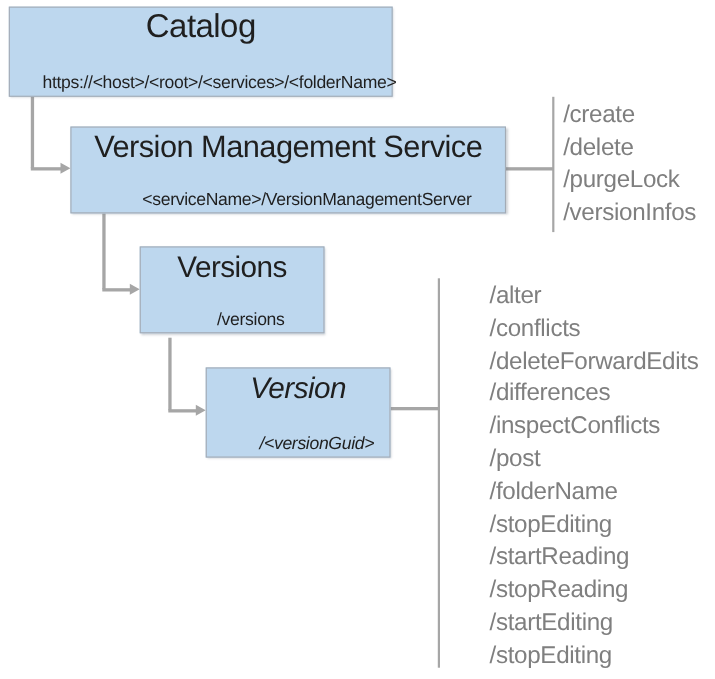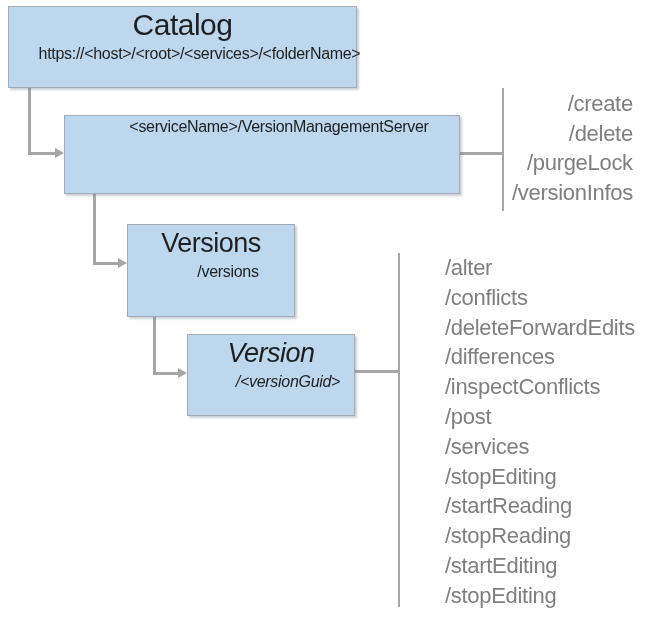--- a/index.html
+++ b/index.html
@@ -16,21 +16,21 @@
     background: var(--color-background, #ffffff);
   }
   .node {
     position: absolute;
     background: var(--color-node-fill, #bdd7ee);
     border: 1px solid var(--color-node-border, #a3abb5);
     box-shadow: 1.5px 1.5px 2px rgba(110, 120, 135, 0.35);
     display: flex;
     flex-direction: column;
     align-items: center;
-    justify-content: flex-start;
+    justify-content: space-between;
     text-align: center;
     box-sizing: border-box;
   }
   .node-title {
     font-size: 28px;
     line-height: 36px;
     letter-spacing: -0.5px;
     color: var(--color-title-text, #1f1f1f);
     white-space: nowrap;
   }
@@ -89,48 +89,49 @@
 
   <div class="conn" style="left:355px; top:370px; width:44px; height:3px;"></div>
   <div class="rule" style="left:398px; top:253px; height:354px;"></div>
 
   <div class="node" style="left:8px; top:6px; width:349px; height:82px;">
     <div class="node-title" style="font-size:30px;">Catalog</div>
     <div class="node-sub">https://&lt;host&gt;/&lt;root&gt;/&lt;services&gt;/&lt;folderName&gt;</div>
   </div>
 
   <div class="node" style="left:64px; top:115px; width:396px; height:79px;">
+    <div class="node-title">Version Management Service</div>
     <div class="node-sub">&lt;serviceName&gt;/VersionManagementServer</div>
   </div>
 
-  <div class="node" style="left:127px; top:224px; width:168px; height:93px;">
+  <div class="node" style="left:127px; top:224px; width:168px; height:79px;">
     <div class="node-title" style="font-size:27px;">Versions</div>
     <div class="node-sub">/versions</div>
   </div>
 
   <div class="node" style="left:187px; top:334px; width:168px; height:82px;font-style:italic;">
     <div class="node-title" style="font-size:27px;">Version</div>
     <div class="node-sub">/&lt;versionGuid&gt;</div>
   </div>
 
-  <div class="ops" style="left:512px; top:89px; line-height:29.6px;text-align:right;">
+  <div class="ops" style="left:512px; top:89px; line-height:29.6px;">
       <div>/create</div>
       <div>/delete</div>
       <div>/purgeLock</div>
       <div>/versionInfos</div>
     </div>
 
   <div class="ops" style="left:405px; top:253px; line-height:29.8px;margin-left:40px;">
       <div>/alter</div>
       <div>/conflicts</div>
       <div>/deleteForwardEdits</div>
       <div>/differences</div>
       <div>/inspectConflicts</div>
       <div>/post</div>
-      <div>/services</div>
+      <div>/folderName</div>
       <div>/stopEditing</div>
       <div>/startReading</div>
       <div>/stopReading</div>
       <div>/startEditing</div>
       <div>/stopEditing</div>
     </div>
 
 </div>
 
 </body></html>

